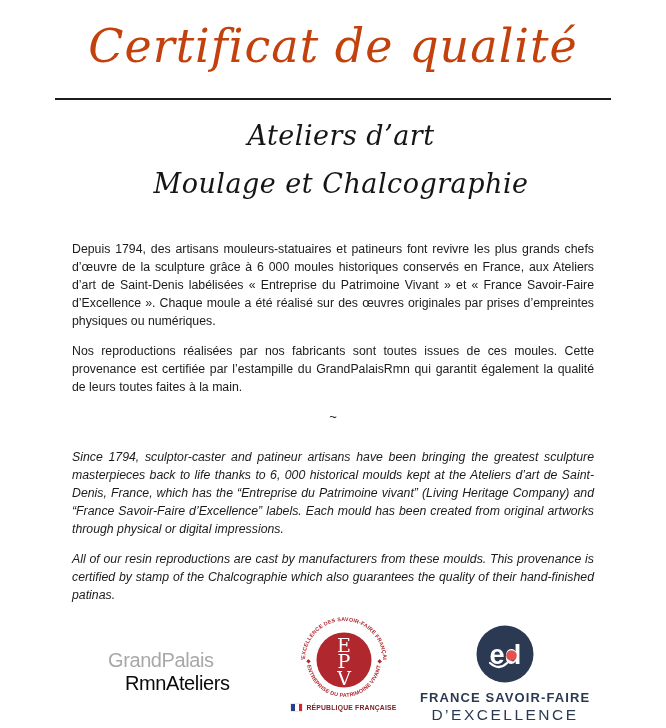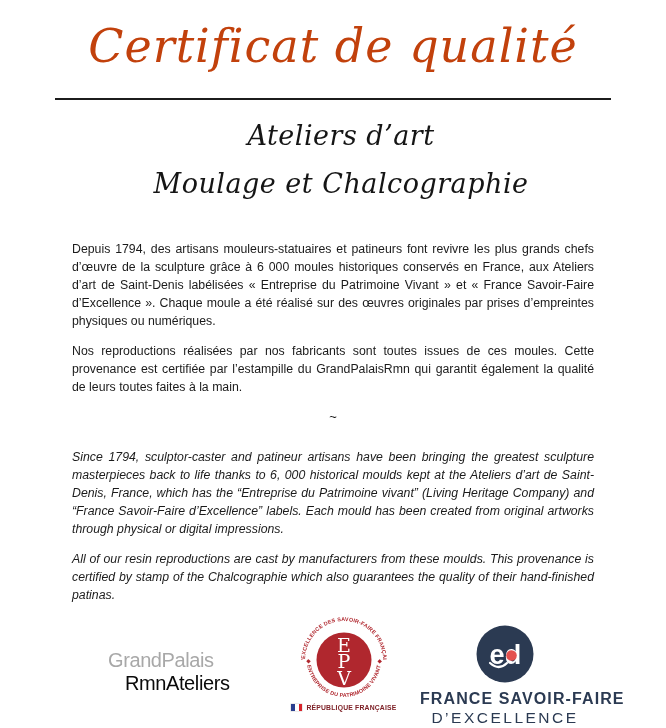--- a/index.html
+++ b/index.html
@@ -31,21 +31,21 @@
   .epv{position:absolute;left:292px;top:610px;width:104px;height:96px;}
   .repfr{position:absolute;left:285px;top:704px;width:118px;display:flex;align-items:center;
          justify-content:center;gap:4px;}
   .flag{display:flex;width:11px;height:7px;box-shadow:0 0 0 0.5px #d7d7d7;}
   .flag span{flex:1;}
   .repfr .txt{font-size:6.8px;font-weight:700;letter-spacing:0.2px;white-space:nowrap;}
 
   
   .fsfe{position:absolute;left:420px;top:623px;width:170px;text-align:center;}
   .fsfe svg{display:block;margin:0 auto;}
-  .fsfe .l1{margin-top:5px;font-size:16px;font-weight:700;letter-spacing:1.1px;white-space:nowrap;}
+  .fsfe .l1{margin-top:5px;font-size:13px;font-weight:700;letter-spacing:1.1px;white-space:nowrap;}
   .fsfe .l2row{display:flex;align-items:center;justify-content:center;gap:19px;margin-top:1px;flex-direction:column;}
   .fsfe .l2{font-size:15.5px;font-weight:400;letter-spacing:2.5px;white-space:nowrap;}
   .fsfe .star{font-size:23px;line-height:20px;transform:rotate(10deg);display:inline-block;}
 </style>
 </head>
 <body>
 
 <div class="page">
 
   <div class="title">Certificat de qualité</div>

